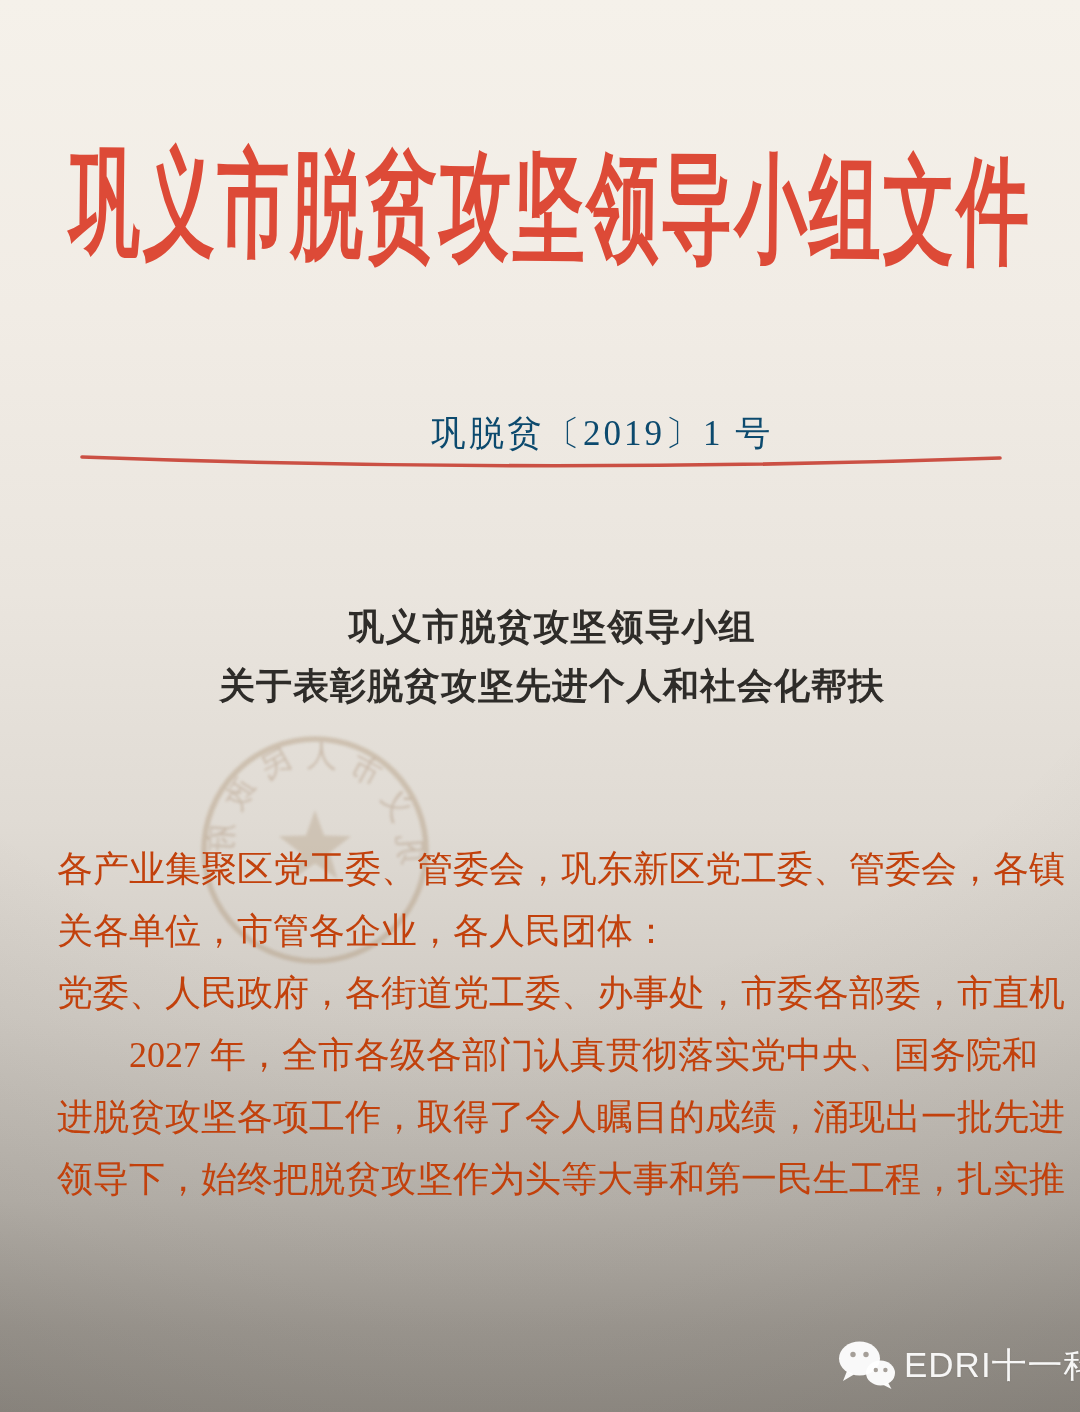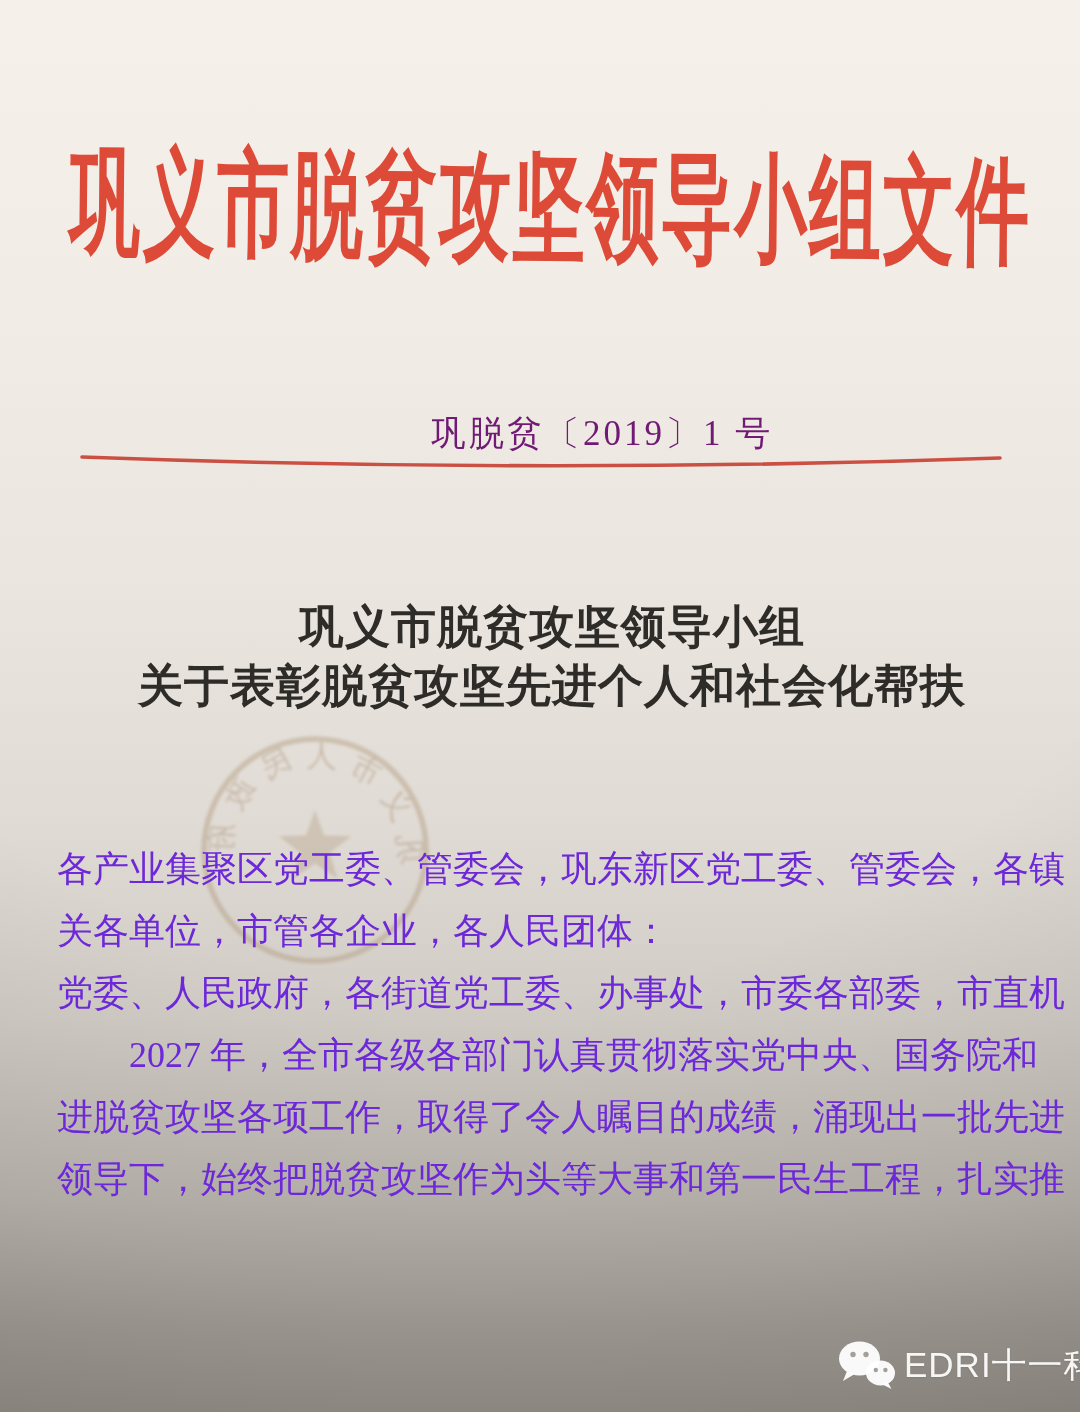--- a/index.html
+++ b/index.html
@@ -18,34 +18,34 @@
   
   .red-header{
     position:absolute;top:172px;left:40px;right:20px;
     text-align:center;line-height:72px;font-size:72px;font-weight:bold;
     letter-spacing:2px;white-space:nowrap;
     transform:rotate(0.55deg) scaleY(1.62);transform-origin:50% 50%;
   }
   
   .doc-number{
     position:absolute;top:410px;left:0;right:0;text-align:center;
-    padding-left:124px;font-size:35px;letter-spacing:3px;color:#701a75;
+    padding-left:124px;font-size:35px;letter-spacing:3px;color:#0c4a6e;
   }
   
   .red-rule{position:absolute;left:78px;top:450px;}
   
   .title-block{
     position:absolute;top:598px;left:0;right:0;text-align:center;
-    padding-left:24px;font-size:45px;font-weight:bold;color:#2e2c29;
+    padding-left:24px;font-size:36px;font-weight:bold;color:#2e2c29;
     line-height:59px;letter-spacing:1px;
   }
   
   .body-block{
     position:absolute;top:838px;left:57px;right:58px;
-    font-size:36px;color:#6d28d9;line-height:62px;
+    font-size:36px;color:#c2410c;line-height:62px;
   }
   .body-line{
     text-align:justify;text-align-last:justify;
     text-justify:inter-character;white-space:nowrap;
   }
   .body-line.no-jlast{text-align-last:left;white-space:normal;}
   .body-line.indent{text-indent:2em;}
   
   .seal{position:absolute;left:165px;top:700px;opacity:0.85;}
   

